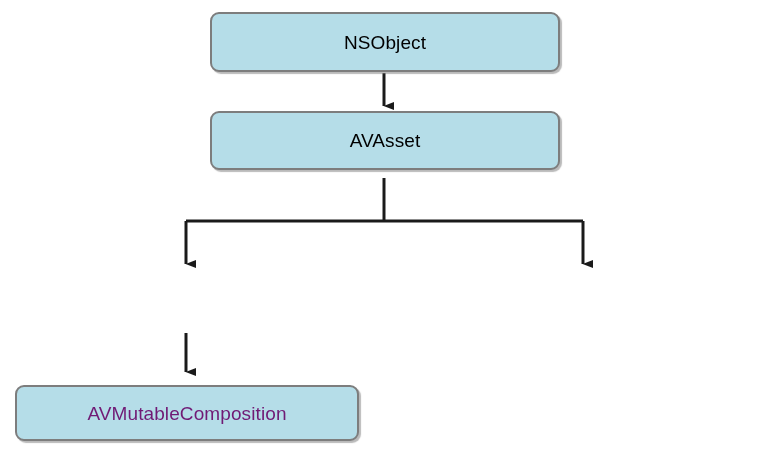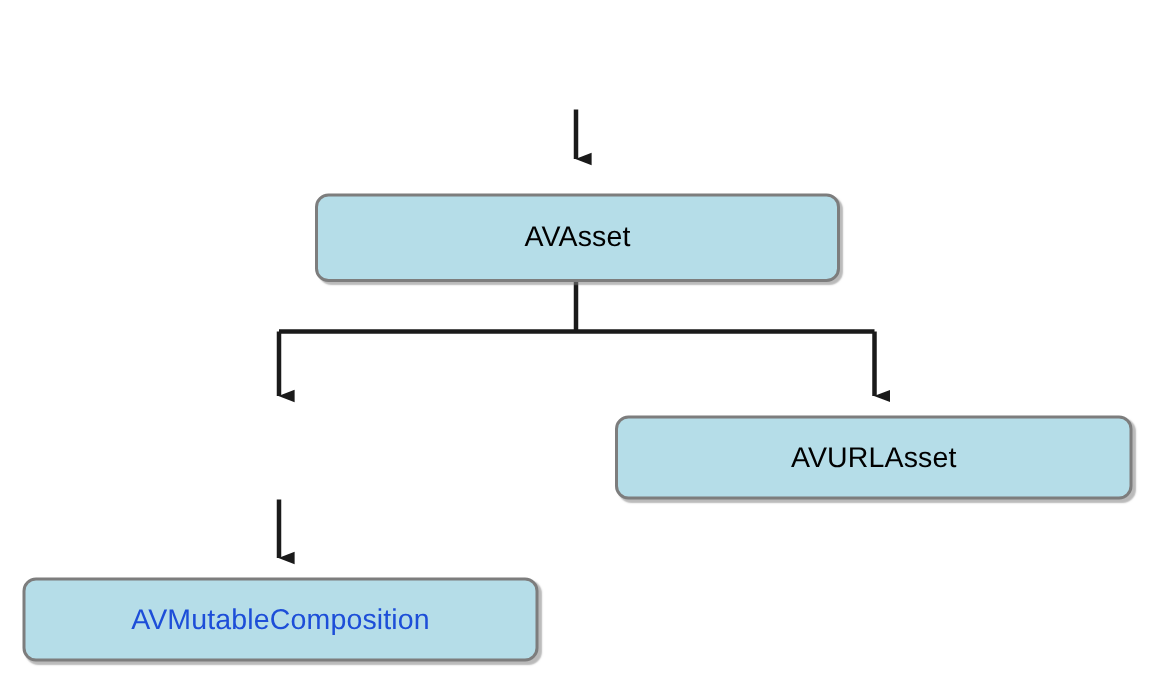--- a/index.html
+++ b/index.html
@@ -74,27 +74,27 @@
 
     <g>
       <line x1="583" y1="221" x2="583" y2="264" stroke="#1a1a1a" stroke-width="3" marker-end="url(#arrowhead)"></line>
     </g>
 
     <g>
       <line x1="186" y1="333" x2="186" y2="372" stroke="#1a1a1a" stroke-width="3" marker-end="url(#arrowhead)"></line>
     </g>
   </svg>
 
+  <div class="node" id="node-nsobject" style="left: 210px; top: 12px; width: 350px; height: 60px; background: rgb(181, 221, 232); border-color: rgb(125, 125, 125); color: rgb(0, 0, 0);">
+    <span class="node-label">NSObject</span>
+  </div>
 
-  <div class="node" id="node-avasset" style="left: 210px; top: 129px; width: 350px; height: 59px; background: rgb(181, 221, 232); border-color: rgb(125, 125, 125); color: rgb(0, 0, 0);">
+  <div class="node" id="node-avasset" style="left: 210px; top: 111px; width: 350px; height: 59px; background: rgb(181, 221, 232); border-color: rgb(125, 125, 125); color: rgb(0, 0, 0);">
     <span class="node-label">AVAsset</span>
   </div>
 
 
-  <div class="node" id="node-avurlasset" style="left: 410px; top: 277px; width: 345px; height: 56px; background: rgb(181, 221, 232); border-color: rgb(125, 125, 125); color: rgb(0, 0, 0);">
-    <span class="node-label">AVURLAsset</span>
-  </div>
 
-  <div class="node" id="node-avmutablecomposition" style="left: 15px; top: 385px; width: 344px; height: 56px; background: rgb(181, 221, 232); border-color: rgb(125, 125, 125); color: #1d4ed8;">
+  <div class="node" id="node-avmutablecomposition" style="left: 15px; top: 385px; width: 344px; height: 56px; background: rgb(181, 221, 232); border-color: rgb(125, 125, 125); color: #701a75;">
     <span class="node-label">AVMutableComposition</span>
   </div>
 
 </div>
 
 </body></html>

